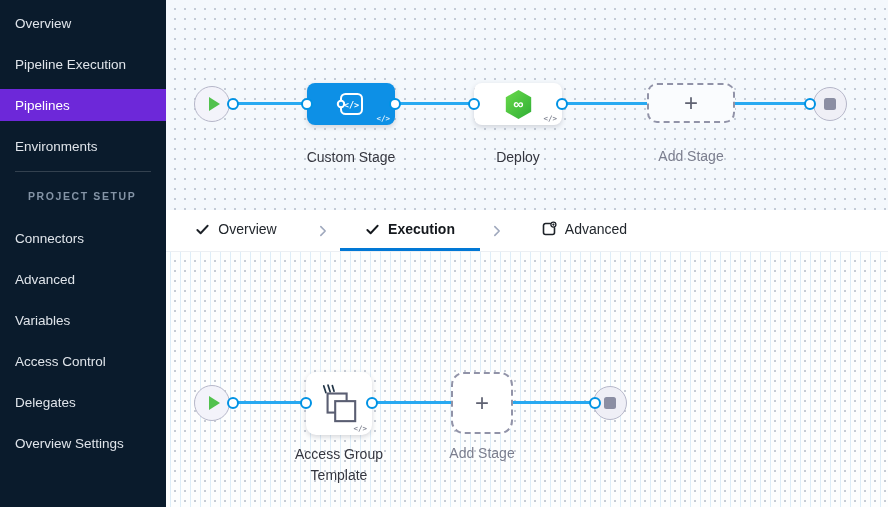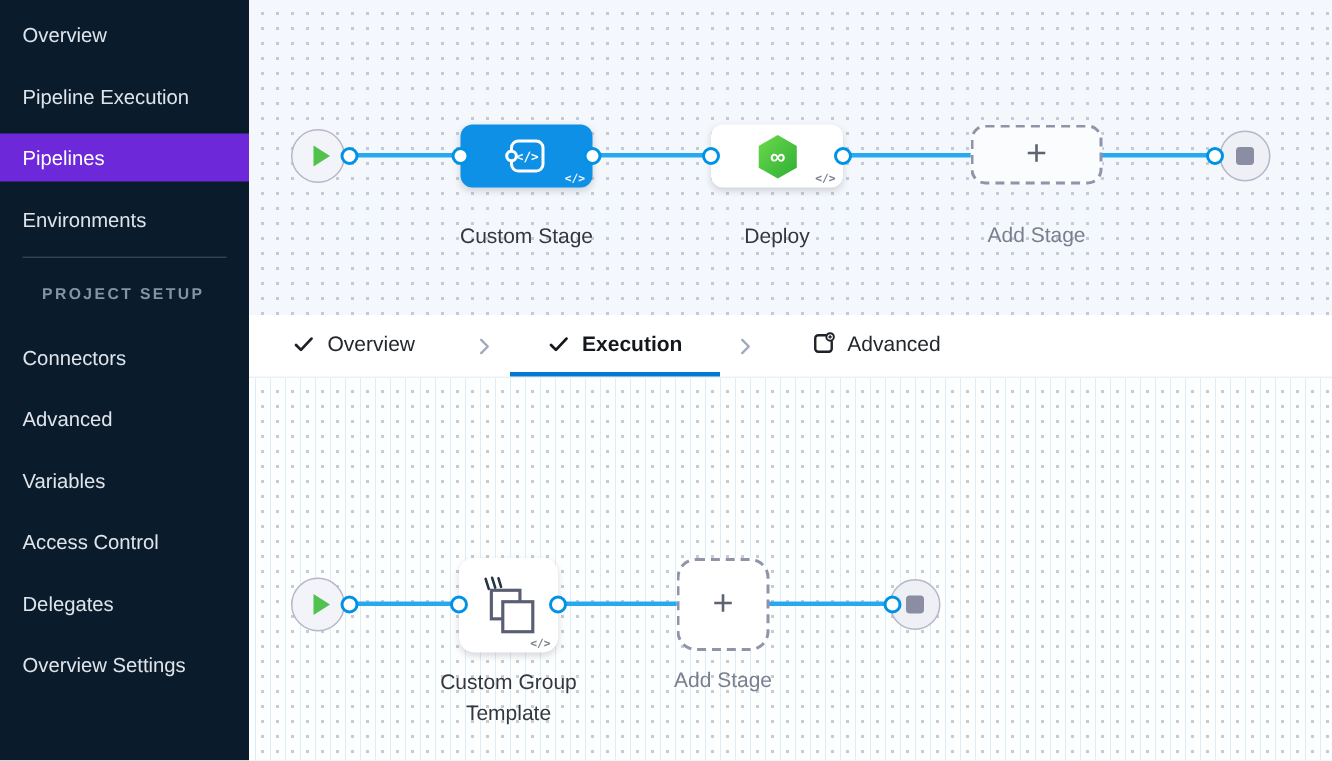--- a/index.html
+++ b/index.html
@@ -187,17 +187,17 @@
 
     <div class="node-circle end" style="left:427px; top:134px;">
       <div class="stop-sq"></div>
     </div>
 
     <div class="port" style="left:61px; top:145px;"></div>
     <div class="port" style="left:134px; top:145px;"></div>
     <div class="port" style="left:200px; top:145px;"></div>
     <div class="port" style="left:423px; top:145px;"></div>
 
-    <div class="node-label" style="left:123px; top:192px; width:100px;">Custom Group Template</div>
+    <div class="node-label" style="left:123px; top:192px; width:100px;">Access Group Template</div>
     <div class="node-label muted" style="left:261px; top:191px;">Add Stage</div>
   </div>
 
 </div>
 
 </body></html>

